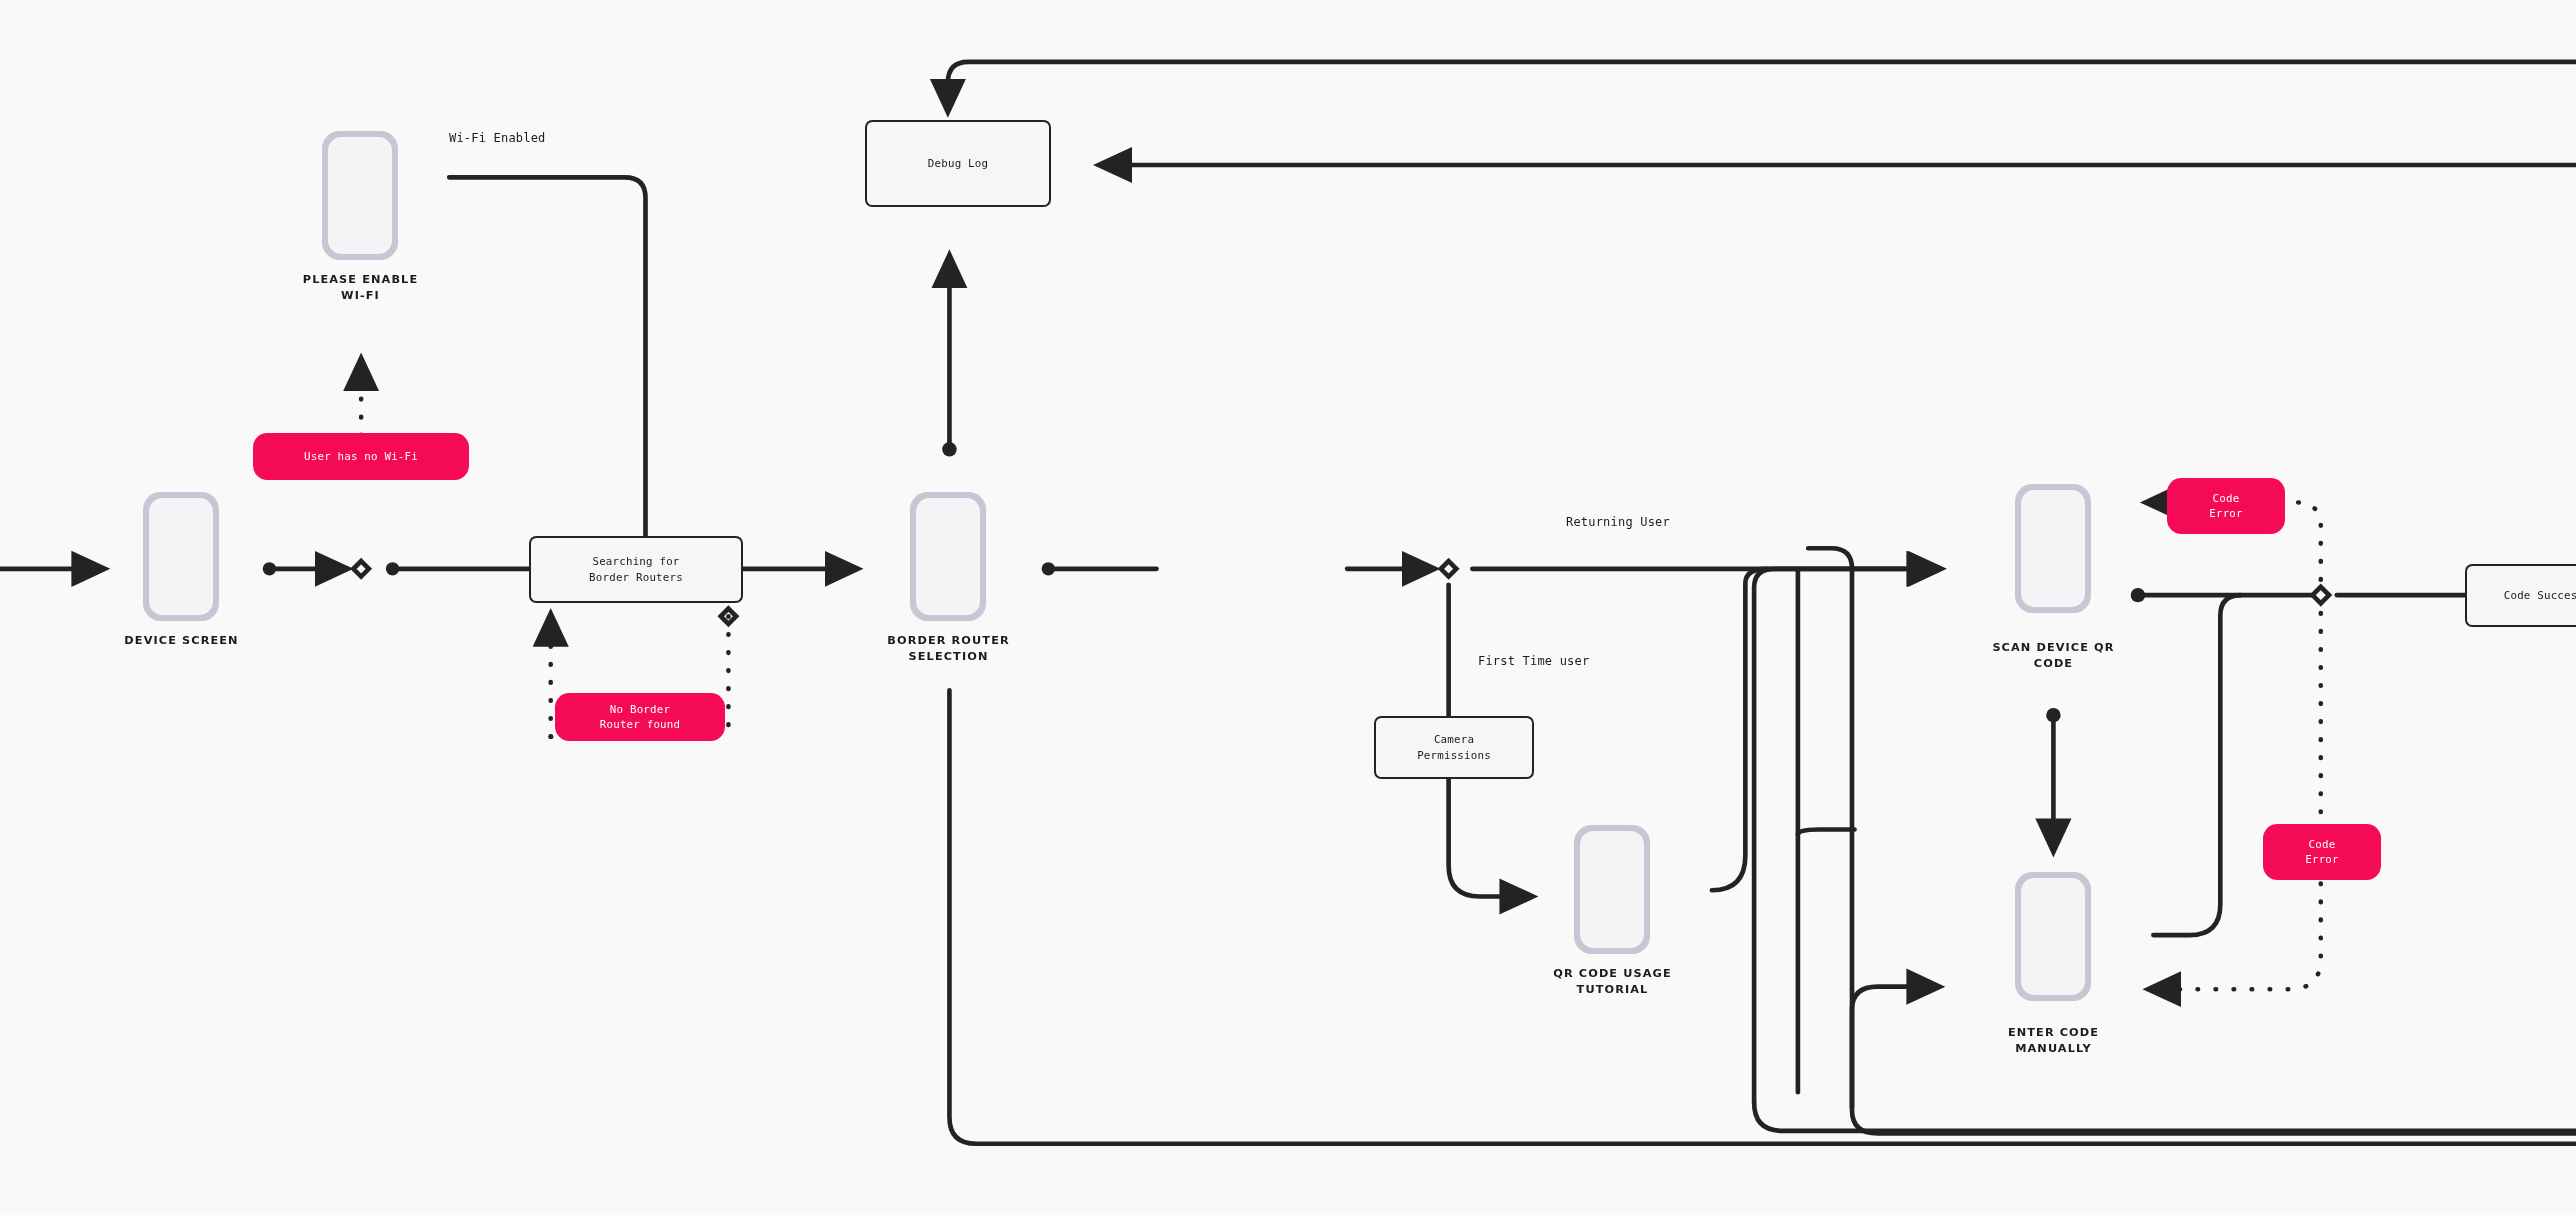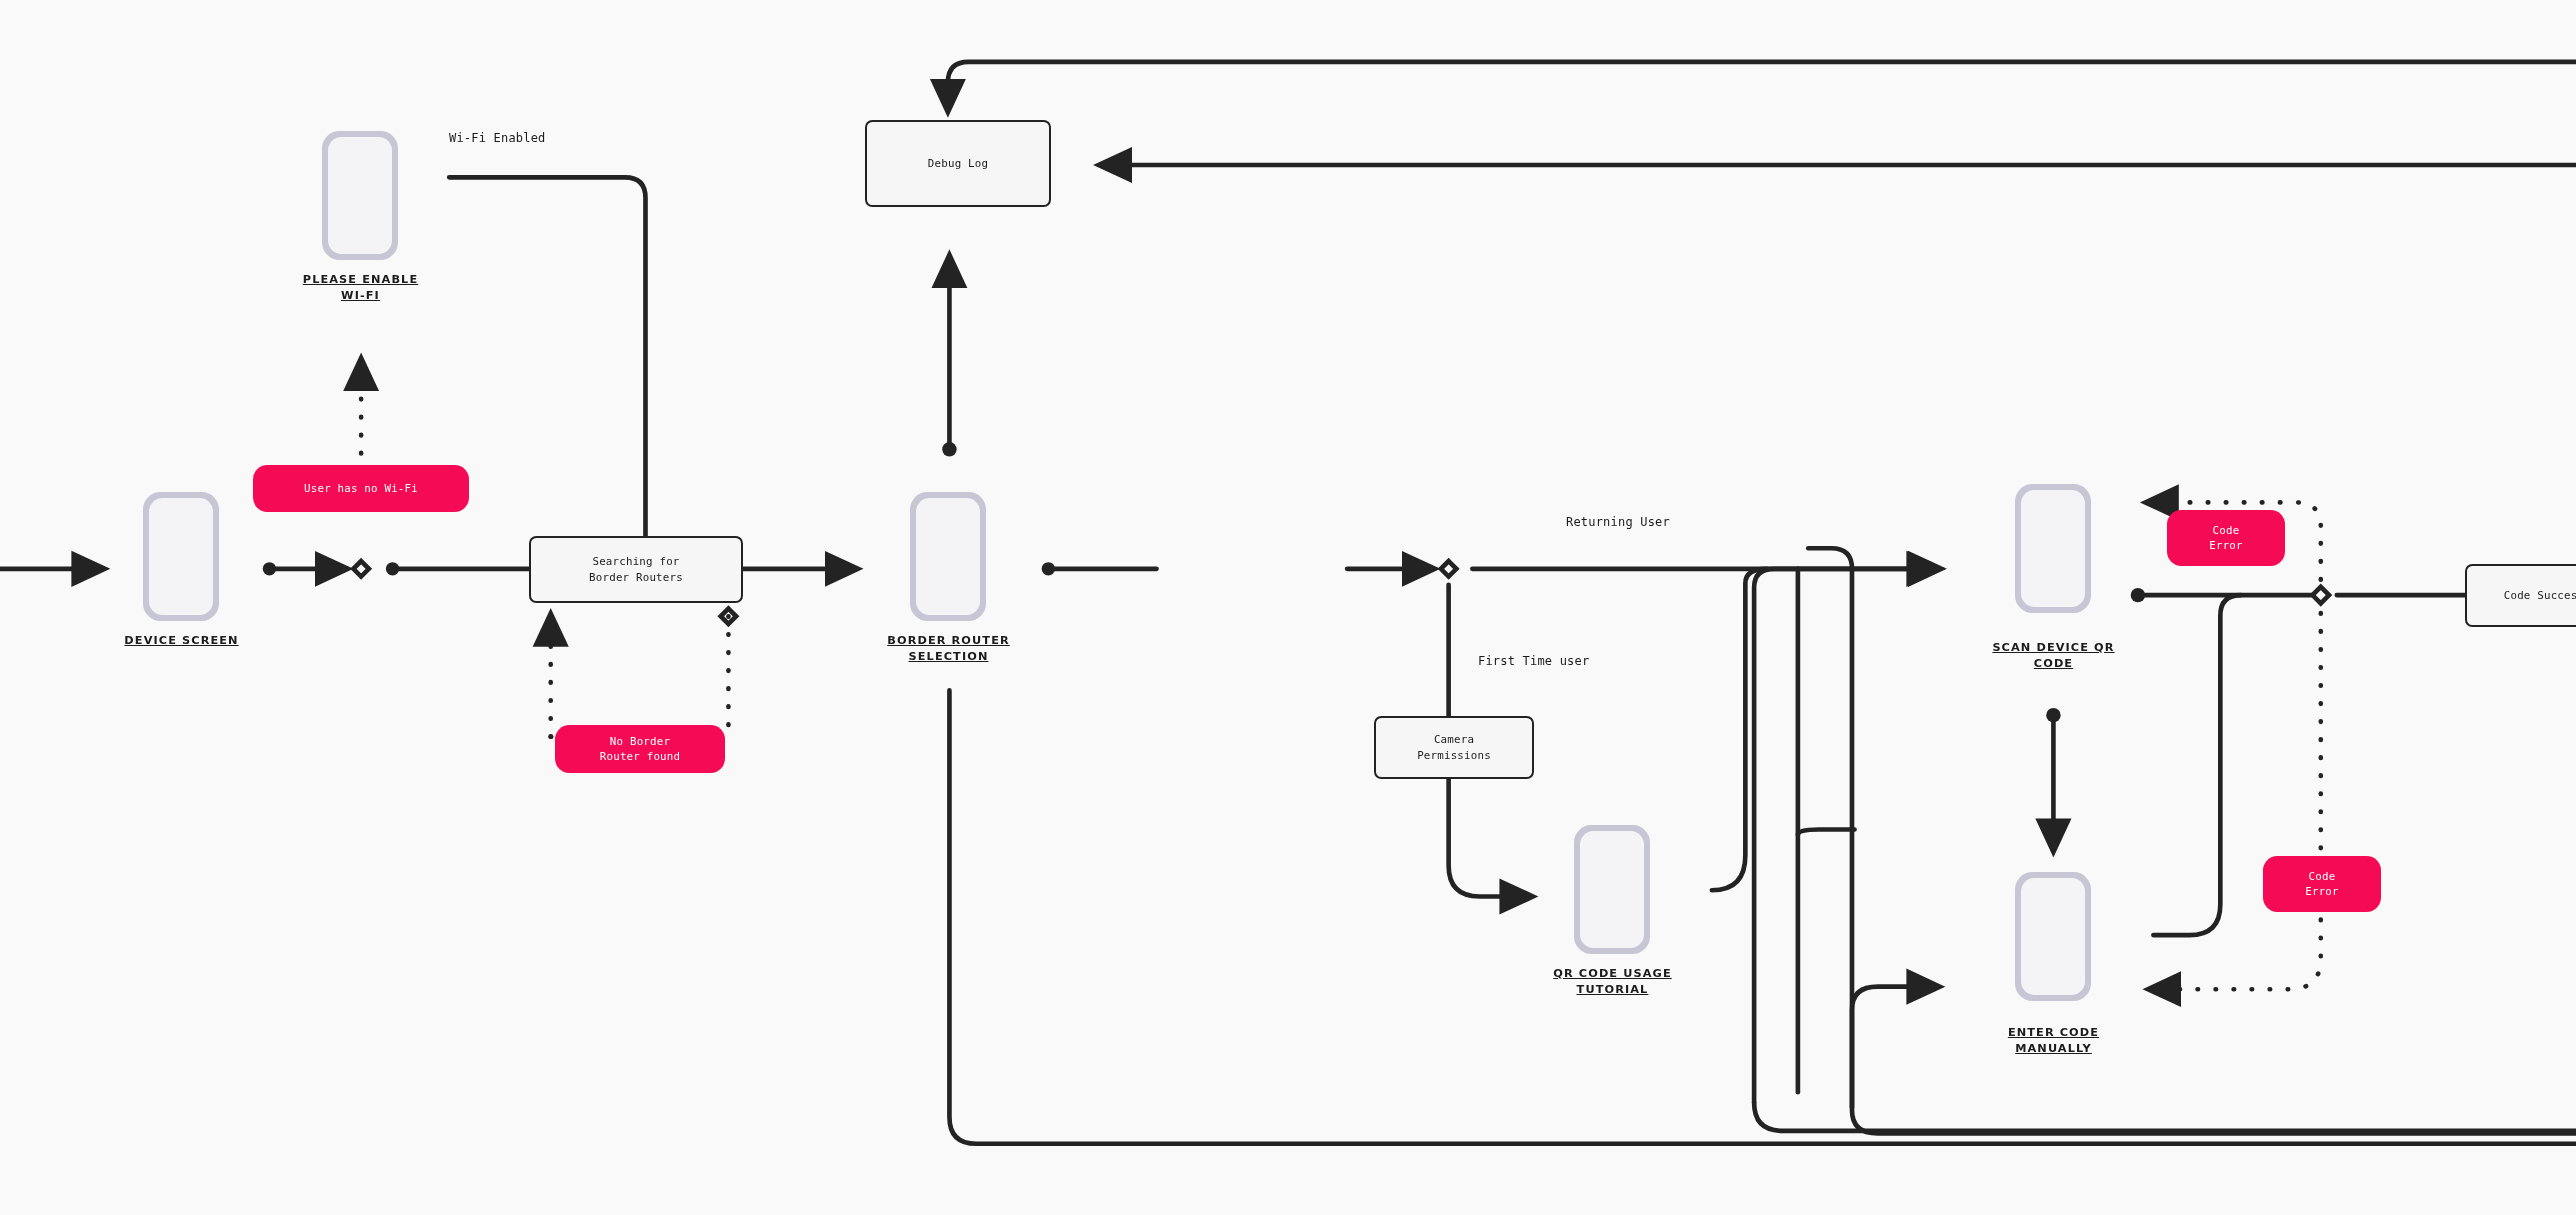--- a/index.html
+++ b/index.html
@@ -6,31 +6,31 @@
   body{width:2991px;height:1216px;position:relative;overflow:hidden;
        font-family:"DejaVu Sans Mono","Liberation Mono",monospace;}
   #stage{position:absolute;inset:0;width:2991px;height:1216px;}
   svg.layer{position:absolute;left:0;top:0;width:2991px;height:1216px;overflow:visible;}
 
   
   .phone{position:absolute;border-radius:17.5px;background:#c6c6d4;padding:5.7px;box-sizing:border-box;}
   .phone .scr{width:100%;height:100%;background:#f4f4f6;border-radius:13.4px;box-sizing:border-box;}
   .phone-label{position:absolute;text-align:center;color:#1c1c1c;
        font-family:"DejaVu Sans","Liberation Sans",sans-serif;
-       font-weight:700;letter-spacing:1.1px;font-size:11.3px;line-height:15.5px;white-space:pre-line;text-decoration:underline;}
+       font-weight:700;letter-spacing:1.1px;font-size:11.3px;line-height:15.5px;white-space:pre-line;}
 
   
   .box{position:absolute;box-sizing:border-box;background:#f6f6f6;border:2.6px solid #232323;
        border-radius:7.2px;display:flex;align-items:center;justify-content:center;
        color:#1c1c1c;font-size:10.8px;line-height:15.5px;text-align:center;white-space:pre-line;letter-spacing:0.2px;}
 
   
   .pill{position:absolute;box-sizing:border-box;background:#f50a55;border-radius:14.4px;
         display:flex;align-items:center;justify-content:center;color:#ffffff;
-        font-size:10.8px;line-height:15.5px;text-align:center;white-space:pre-line;letter-spacing:0.2px;margin-top:32px;}
+        font-size:10.8px;line-height:15.5px;text-align:center;white-space:pre-line;letter-spacing:0.2px;}
 
   
   .elabel{position:absolute;color:#1c1c1c;font-size:12px;line-height:15.5px;white-space:pre-line;letter-spacing:0.2px;}
 </style>
 </head>
 <body>
 
 <div id="stage">
 
   <svg class="layer" viewBox="0 0 5806 2360">

